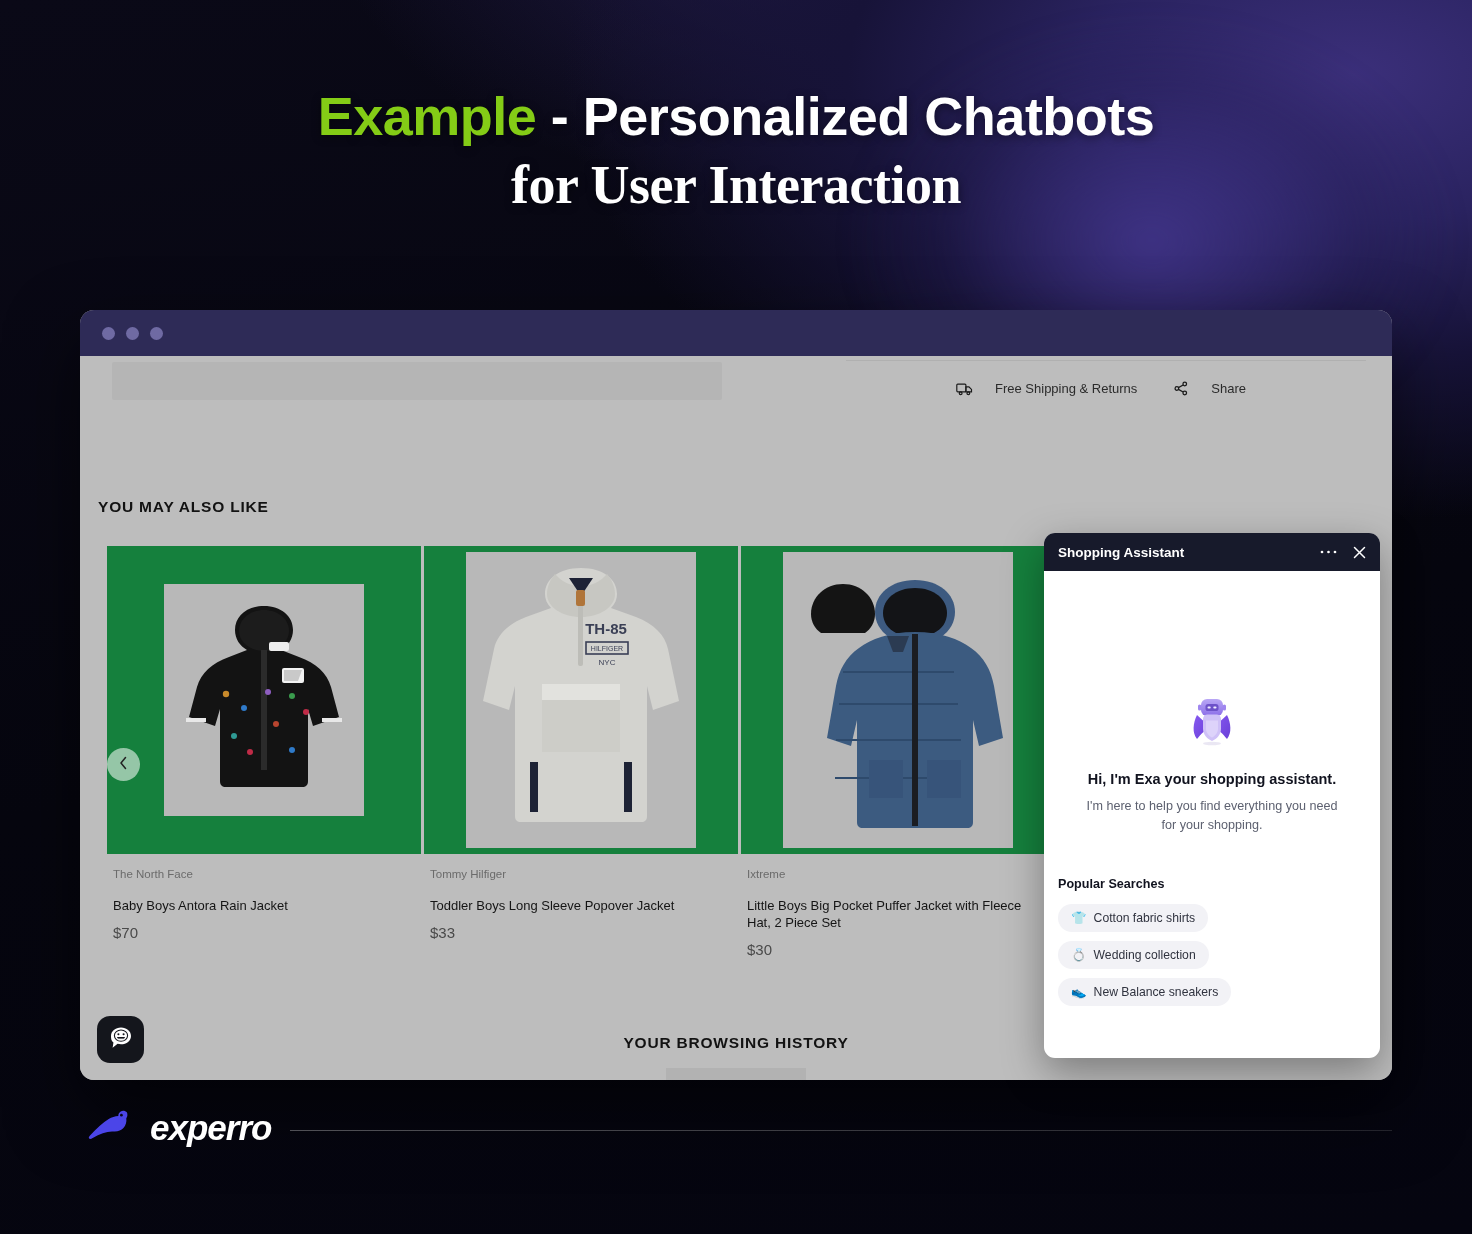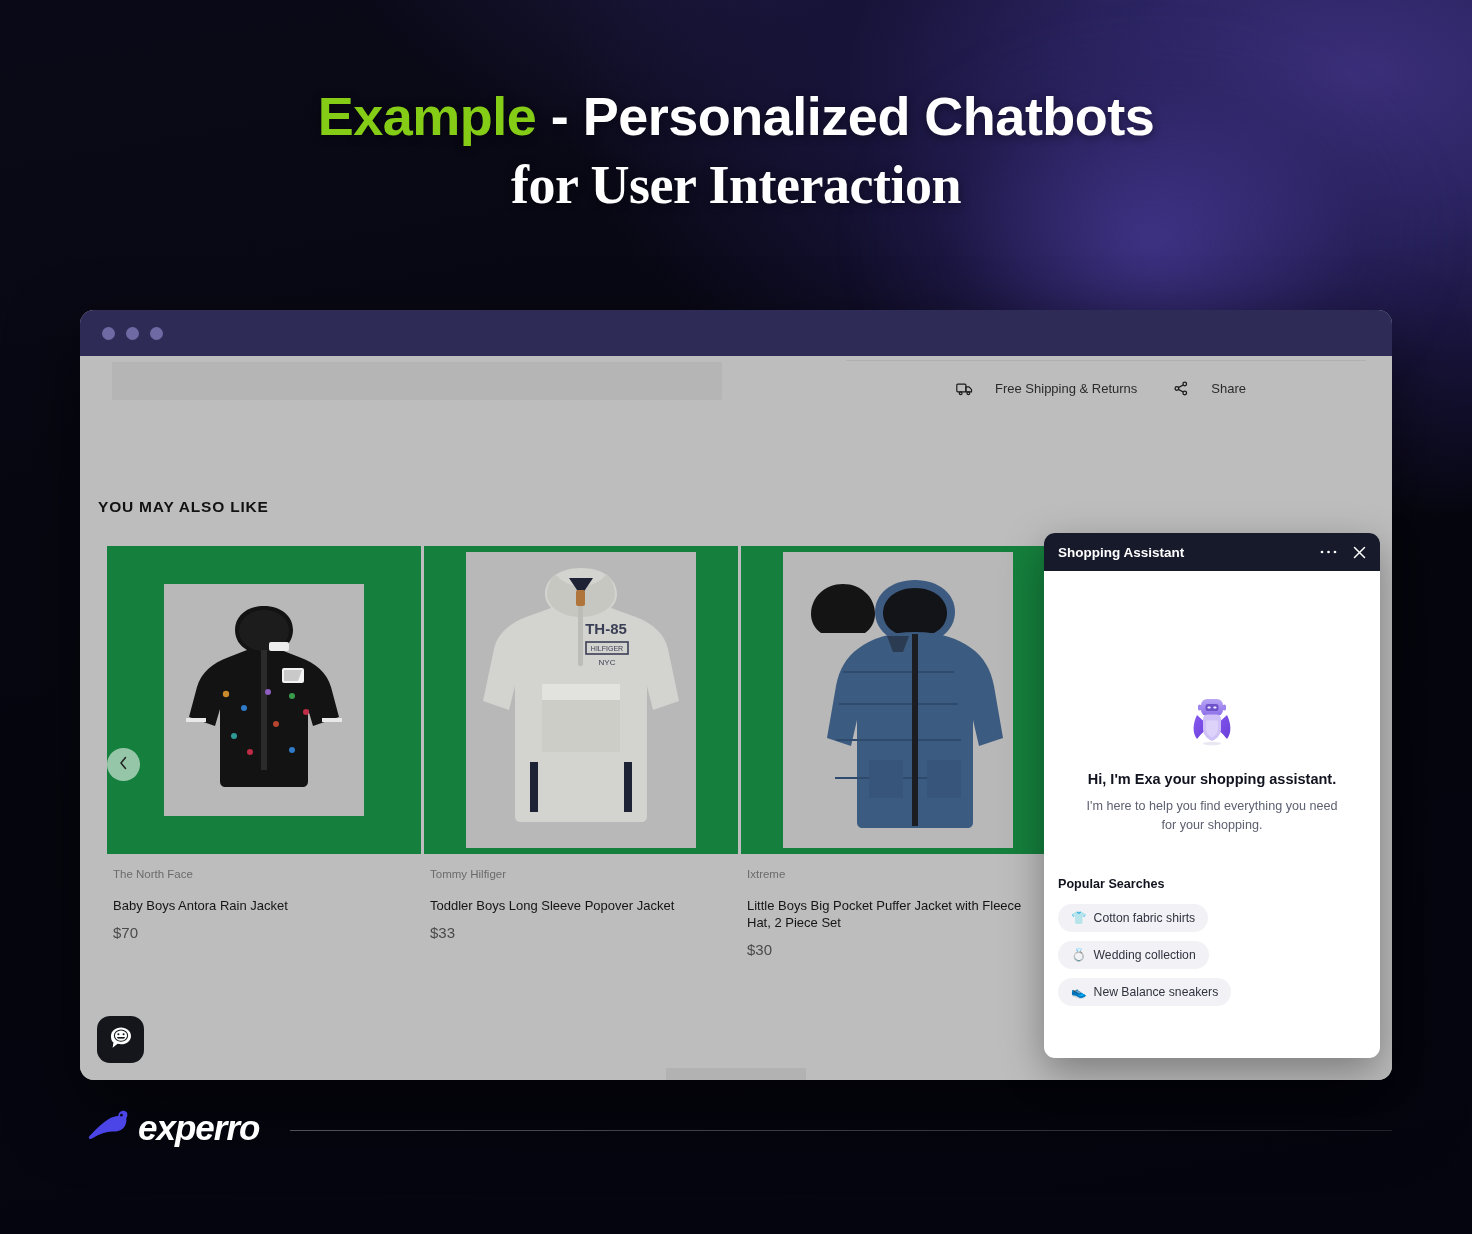--- a/index.html
+++ b/index.html
@@ -203,21 +203,21 @@
   .inputwrap input::placeholder { color: #9a9daa; }
   .send { cursor: pointer; display: flex; align-items: center; color: #1b1d2a; }
 
   
   .footer {
     position: absolute; left: 0; right: 0; bottom: 0; height: 150px;
     z-index: 4;
   }
   .logo-wrap {
     position: absolute; left: 86px; top: 24px;
-    display: flex; align-items: center; gap: 8px;
+    display: flex; align-items: center; gap: 20px;
   }
   .logo-text {
     color: #fff; font-size: 35px; font-weight: 800;
     font-style: italic; letter-spacing: -1px;
   }
   .footer-rule {
     position: absolute; left: 290px; right: 80px; top: 46px;
     height: 1px;
     background: linear-gradient(90deg, rgba(255,255,255,.30), rgba(255,255,255,.12));
   }
@@ -369,20 +369,21 @@
           <div class="price">$30</div>
         </div>
       </div>
 
       <div class="card">
         <div class="card-media"></div>
       </div>
 
     </div>
 
+    <div class="bh-title">YOUR BROWSING HISTORY</div>
     <div class="bh-box"></div>
 
     <div class="chat-launcher">
       <span>
         <svg width="26" height="26" viewBox="0 0 26 26" fill="none">
           <path d="M13 2.5c5.6 0 10 3.7 10 8.4 0 4.6-4.4 8.3-10 8.3-1.2 0-2.3-.15-3.4-.45l-5 3.9.85-5.1C3.3 15.9 3 13.5 3 10.9 3 6.2 7.4 2.5 13 2.5z" fill="#ffffff"></path>
           <ellipse cx="13" cy="10.6" rx="6.6" ry="5.6" fill="none" stroke="#14161c" stroke-width="1.1"></ellipse>
           <circle cx="10.4" cy="9.2" r="1.05" fill="#14161c"></circle>
           <circle cx="15.6" cy="9.2" r="1.05" fill="#14161c"></circle>
           <path d="M9.6 12.6h6.8" stroke="#14161c" stroke-width="1.1" stroke-linecap="round"></path>

